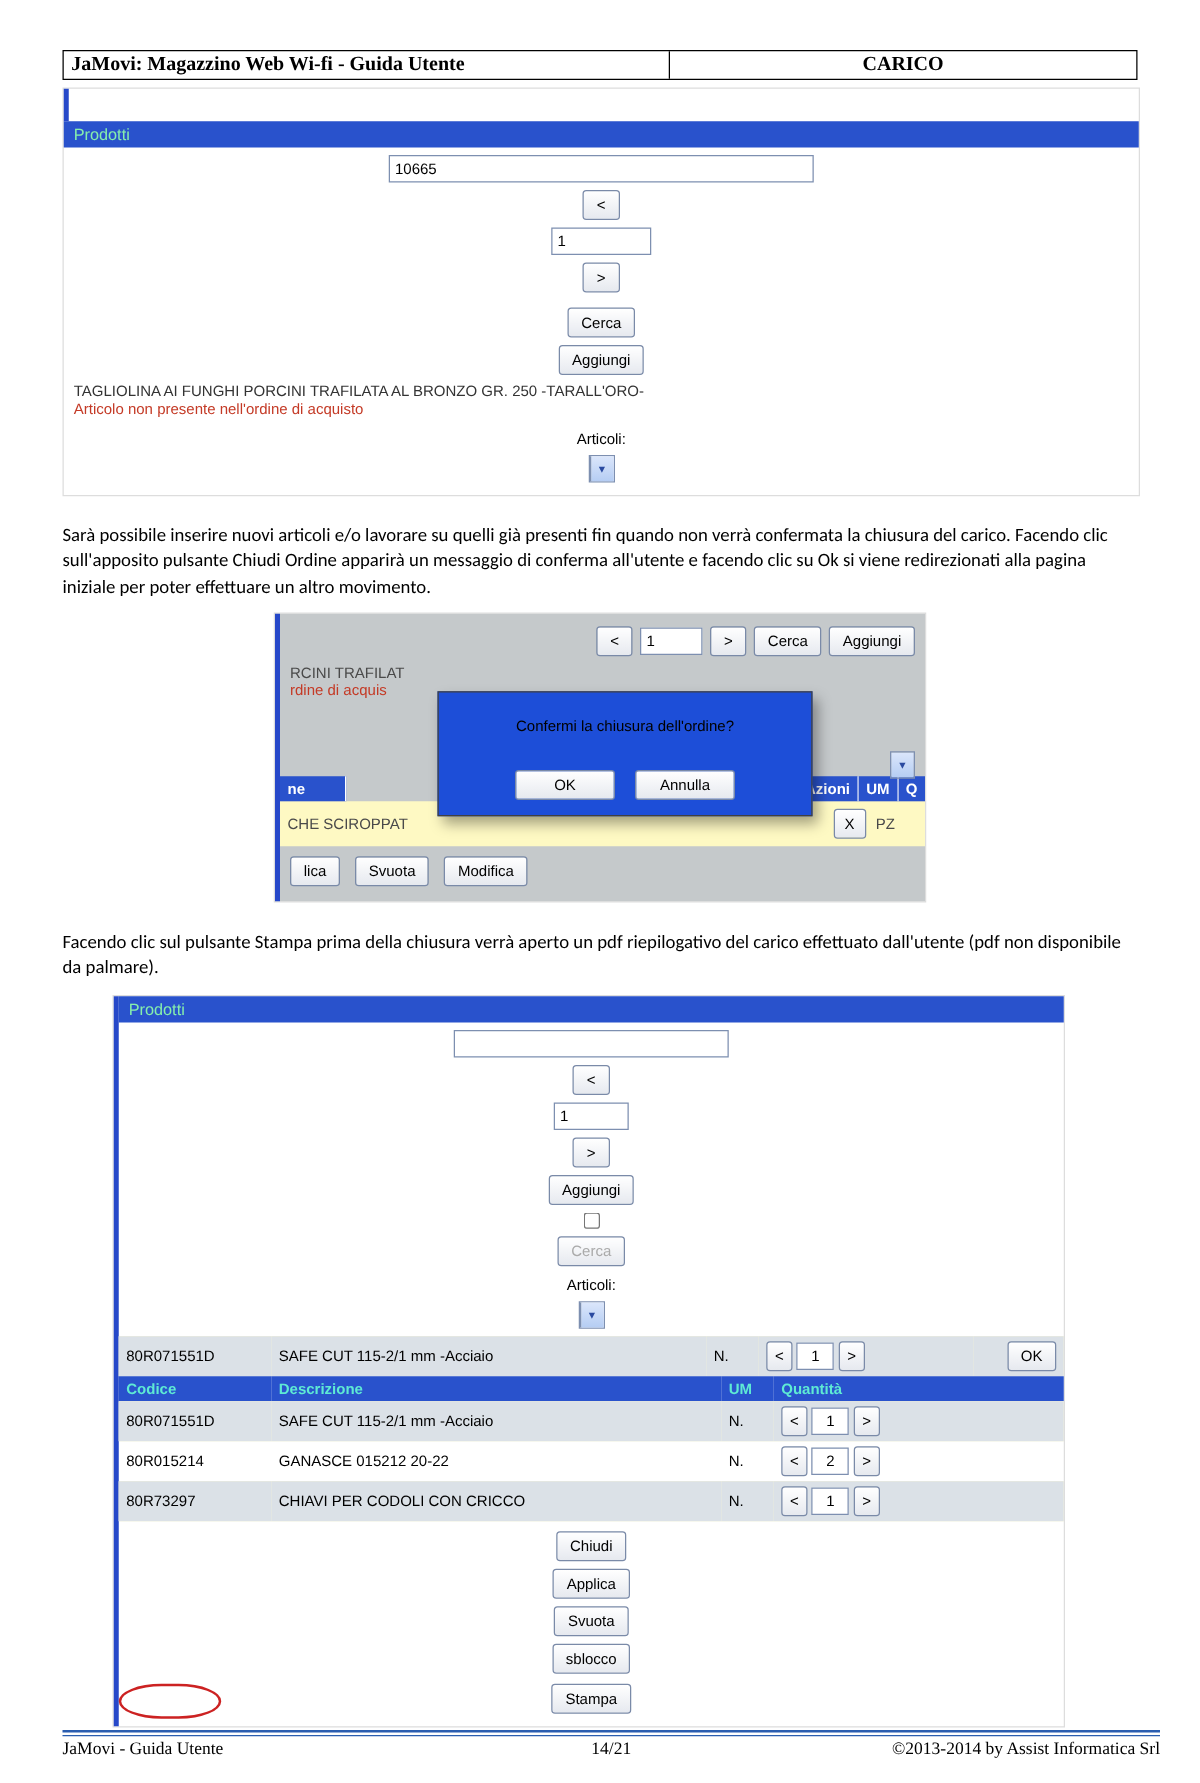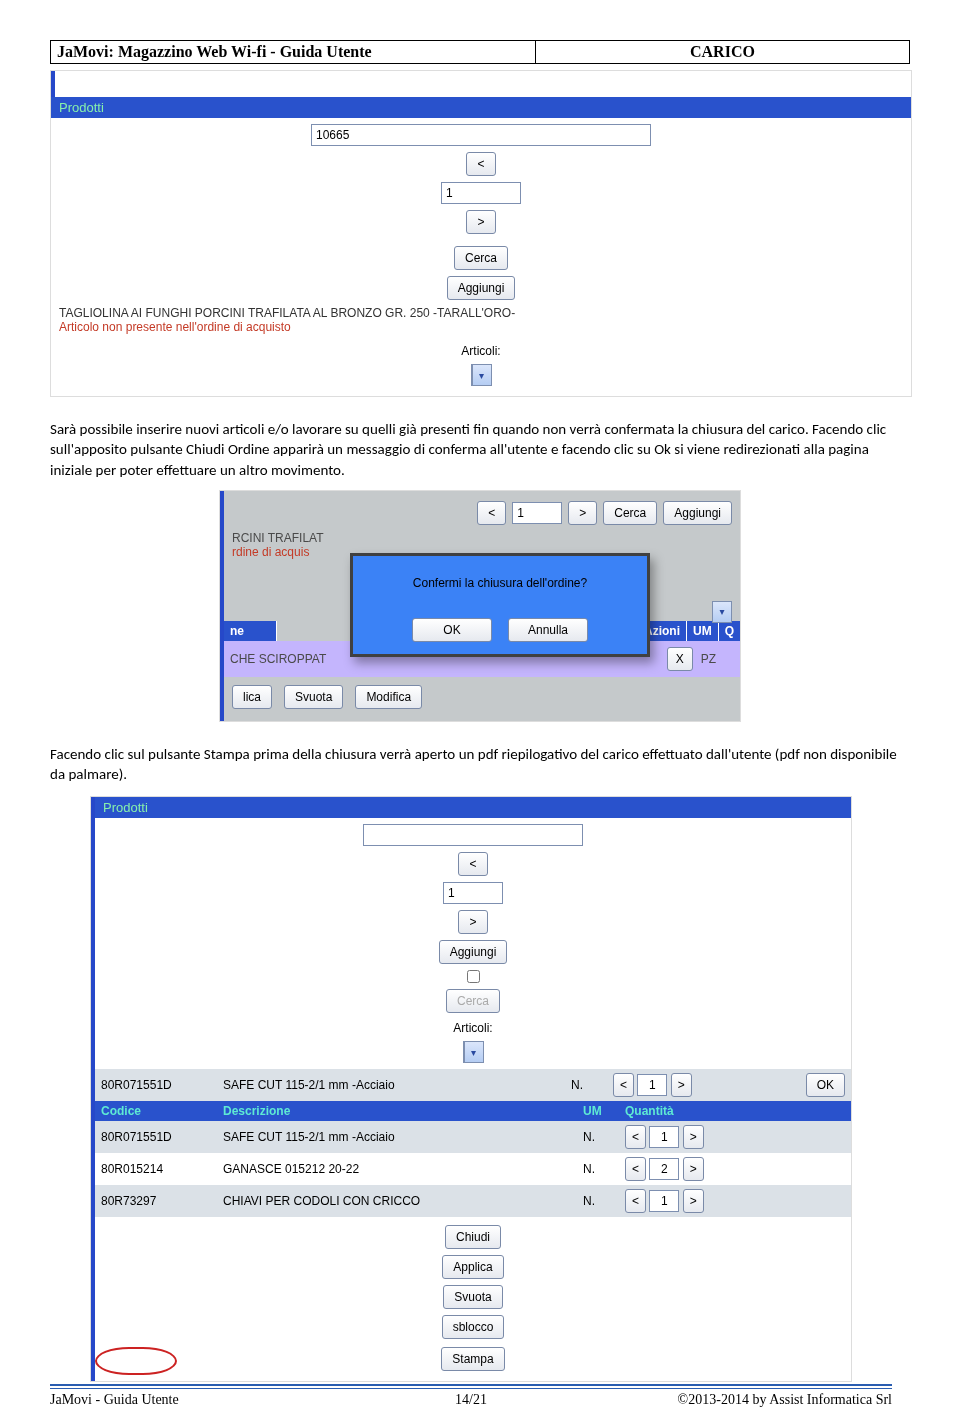--- a/index.html
+++ b/index.html
@@ -127,54 +127,54 @@
     padding: 4px 0 4px 0;
   }
   .shot2 .row2 { display: flex; align-items: center; gap: 6px; padding: 6px 8px; }
   .shot2 .greytext { color:#4a4a4a; font-size:12px; }
   .shot2 .warncut { color:#c43a26; font-size:12px; padding:0 8px 6px 8px; }
   .dialog {
     position: absolute;
     top: 62px;
     left: 130px;
     width: 300px;
-    background: #3b82f6;
-    border: 3px solid #404040;
+    background: #1d4ed8;
+    border: 1px solid #404040;
     box-shadow: 4px 6px 10px rgba(0,0,0,.35);
     padding: 20px 12px 12px 12px;
     box-sizing: border-box;
     font-size: 12px;
     text-align: center;
   }
   .dialog .btns { margin-top: 28px; display: flex; justify-content: center; gap: 16px; }
   .hdrcell {
     background:#2952cc;color:#fff;font-weight:bold;font-size:12px;padding:3px 6px;
   }
-  .stripe { background:#c4b5fd;justify-content:flex-end; }
+  .stripe { background:#fef9c3;justify-content:flex-end; }
 
   
   .shot3 { width: 760px; margin: 12px 0 0 40px; }
   .shot3 .inner3 { border-left: 4px solid #2648c9; }
   .tbl { width: 100%; border-collapse: collapse; font-size: 12px; }
   .tbl th { background:#2952cc; color:#5eead4; font-weight:bold; text-align:left; padding:3px 6px; font-size:12px; }
   .tbl td { padding: 4px 6px; font-size:12px;margin-left:40px; }
   .tbl tr.stripe td { background:#dbe1e7; }
   .small-input { width: 30px; text-align:center; }
   .circle {
     position:absolute;
     border:2px solid #c22;
     border-radius:50%/60%;
     width:78px;height:24px;
     pointer-events:none;
   }
 
   .footer {
     position: absolute;
     bottom: 18px;
-    left: 50px; right: 68px;
+    left: 50px; right: 32px;
     font-family: "Times New Roman", serif;
     font-size: 14px;
     margin-top: 38px;
   }
   .footer .line { border-top: 2px solid #2a5db0; height:2px; margin-bottom:4px; position:relative; }
   .footer .line:before { content:""; position:absolute; top:2px;left:0;right:0;border-top:1px solid #2a5db0; }
   .footer .row3 { display:flex; }
   .footer .c { flex:1; }
   .footer .c.center{ text-align:center; }
   .footer .c.right{ text-align:right; }

